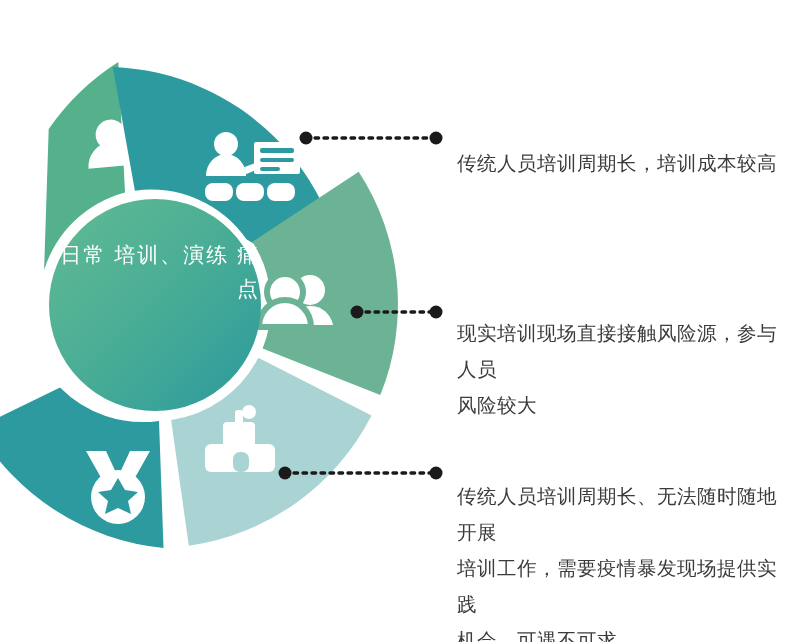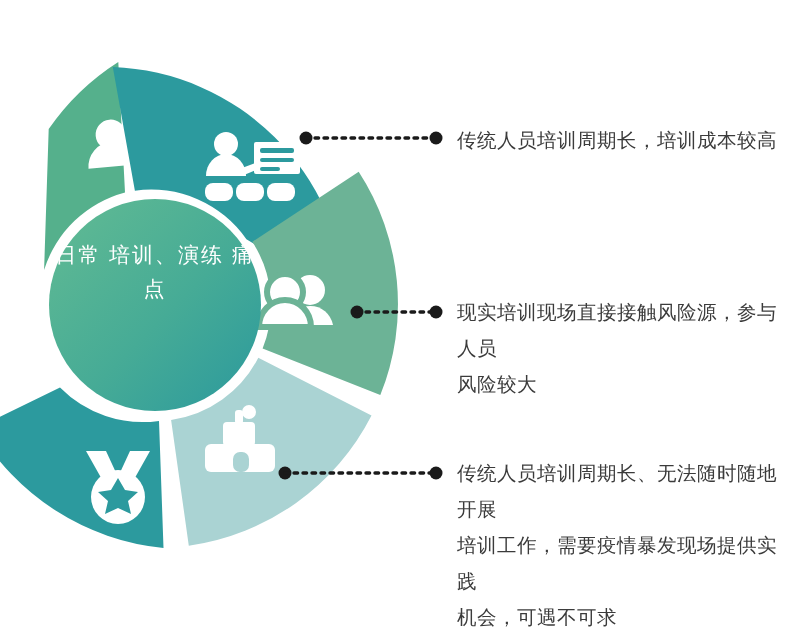--- a/index.html
+++ b/index.html
@@ -24,38 +24,39 @@
     left: 0;
     top: 0;
     width: 812px;
     height: 642px;
   }
   .center-label {
     position: absolute;
     left: 50px;
     top: 238px;
     width: 210px;
-    text-align: center;
+    text-align: right;
     color: #ffffff;
     font-size: 21px;
     line-height: 34px;
     letter-spacing: 2px;
     pointer-events: none;
     user-select: none;
   }
   .callout {
     position: absolute;
     color: #3b3b3b;
     font-size: 19.5px;
     line-height: 36px;
     letter-spacing: 0.5px;
     white-space: pre-line;
+    margin-top: 23px;
   }
   #callout-1 { left: 457px; top: 122px; width: 330px; }
-  #callout-2 { left: 457px; top: 294px; width: 330px; }
+  #callout-2 { left: 457px; top: 294px; width: 330px; font-family: Liberation Mono, monospace; }
   #callout-3 { left: 457px; top: 455px; width: 330px; }
 </style>
 </head>
 <body>
 
 <div id="canvas">
 
   <svg id="wheel" viewBox="0 0 812 642">
     <defs>
       <linearGradient id="centerGrad" x1="0%" y1="0%" x2="100%" y2="100%">

